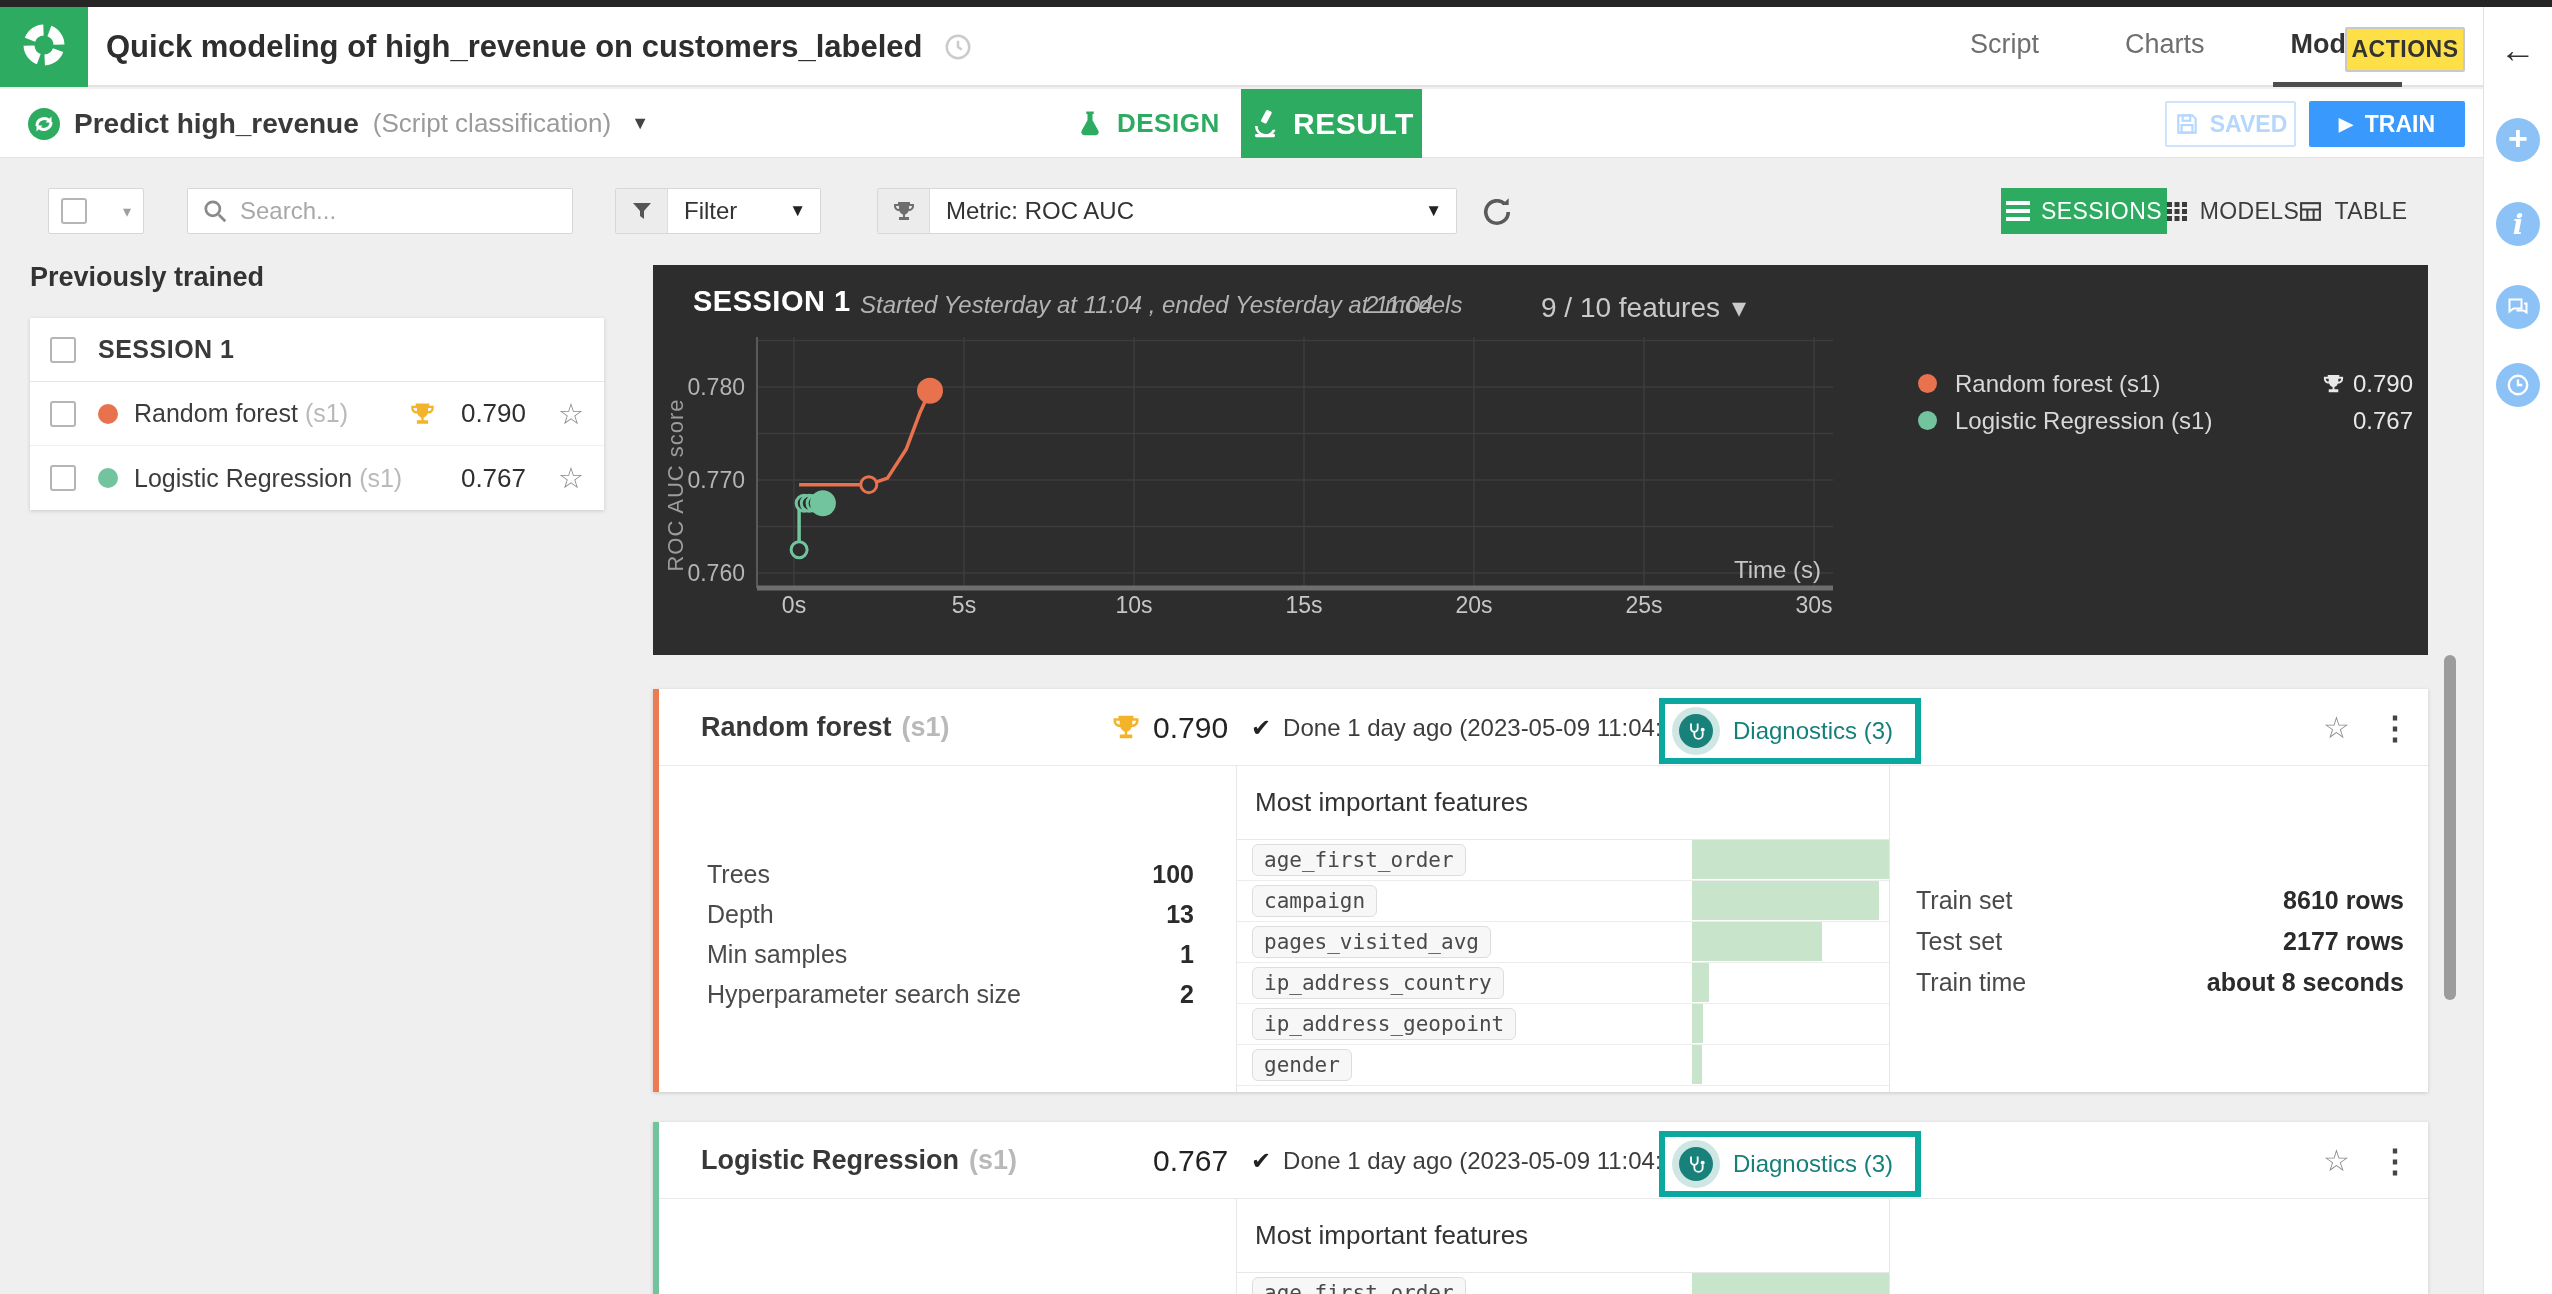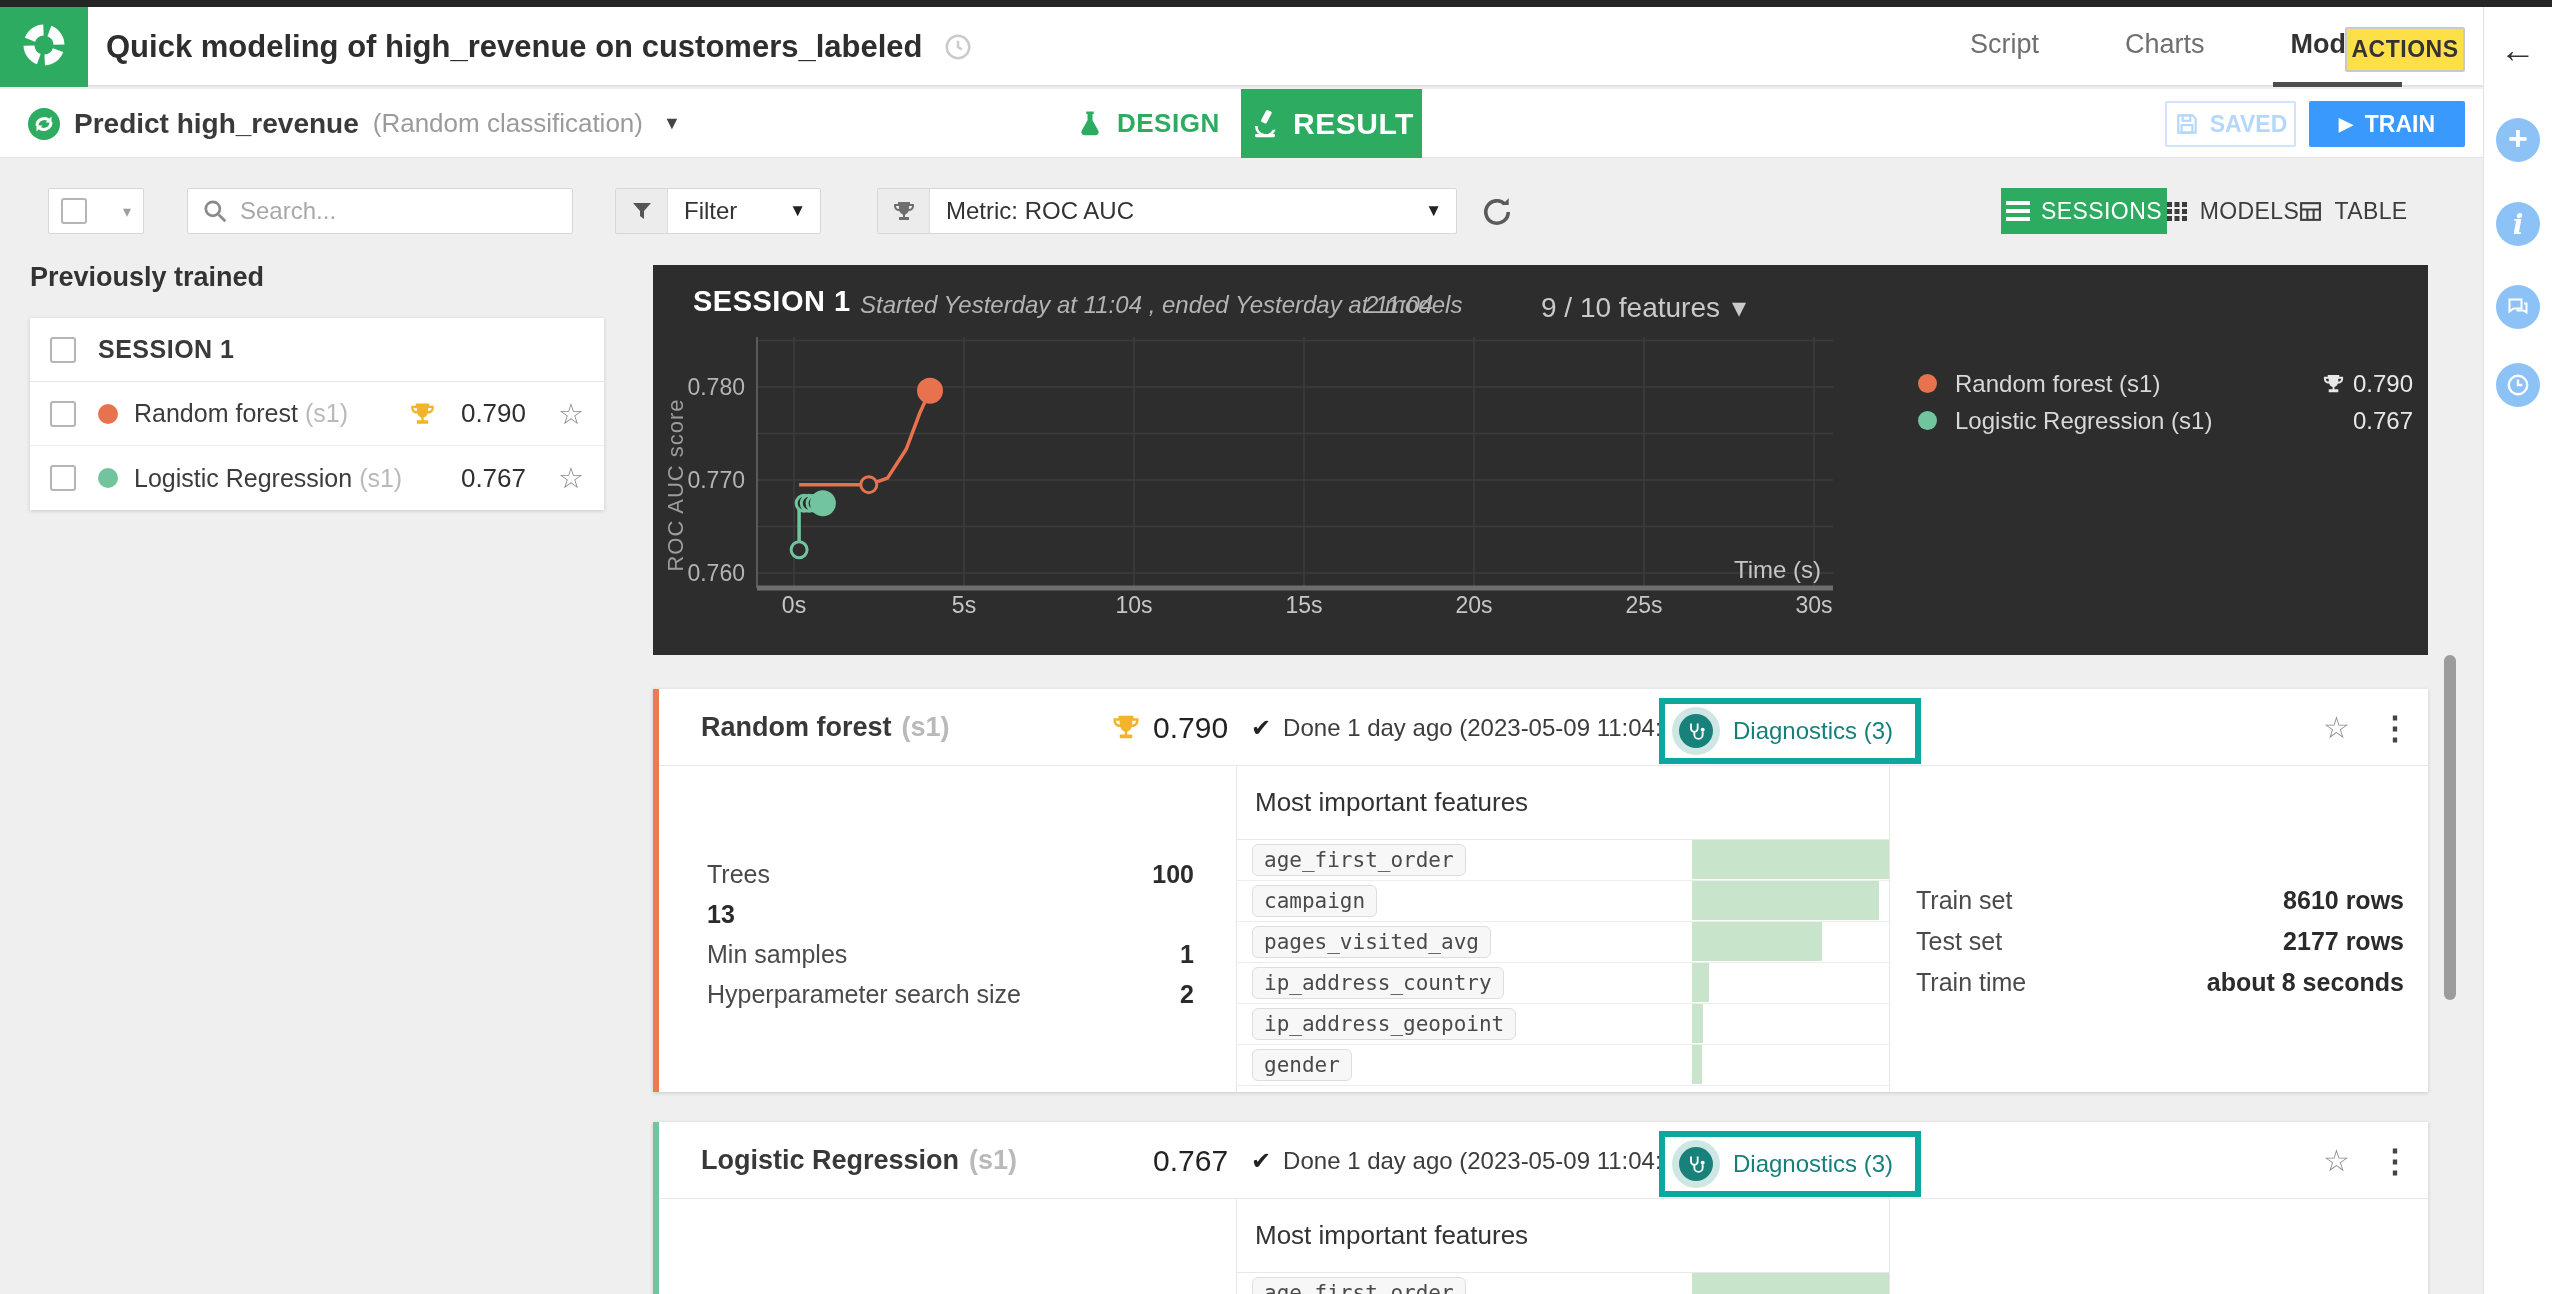--- a/index.html
+++ b/index.html
@@ -161,21 +161,21 @@
       <span style="display:flex;">
         <svg width="32" height="32" viewBox="0 0 32 32">
             <circle cx="16" cy="16" r="16" fill="#2dab61"></circle>
             <path d="M9 18a7.2 7.2 0 0 1 13-4.4" fill="none" stroke="#fff" stroke-width="3"></path>
             <path d="M23.5 8.5v6h-6z" fill="#fff"></path>
             <path d="M23 14a7.2 7.2 0 0 1-13 4.4" fill="none" stroke="#fff" stroke-width="3"></path>
             <path d="M8.5 23.5v-6h6z" fill="#fff"></path>
           </svg>
       </span>
       <span class="predict-label">Predict high_revenue</span>
-      <span class="predict-type">(Random classification)</span>
+      <span class="predict-type">(Script classification)</span>
       <span class="predict-caret">▼</span>
     </div>
     <div class="design-btn">
       <span style="display:flex;">
         <svg width="30" height="30" viewBox="0 0 24 24" fill="#2dab61">
             <path d="M9 2h6v2h-1v5l4.8 8.6A2.5 2.5 0 0 1 16.6 21H7.4a2.5 2.5 0 0 1-2.2-3.4L10 9V4H9z"></path>
           </svg>
       </span>
       <span>DESIGN</span>
     </div>
@@ -405,20 +405,21 @@
     </div>
     <div class="mc-body">
       <div class="vdiv d1"></div>
       <div class="vdiv d2"></div>
       <div class="params">
         <div class="param-row">
           <span class="param-label">Trees</span>
             <span class="param-value">100</span>
         </div>
         <div class="param-row">
+          <span class="param-label">Depth</span>
             <span class="param-value">13</span>
         </div>
         <div class="param-row">
           <span class="param-label">Min samples</span>
             <span class="param-value">1</span>
         </div>
         <div class="param-row">
           <span class="param-label">Hyperparameter search size</span>
             <span class="param-value">2</span>
         </div>

